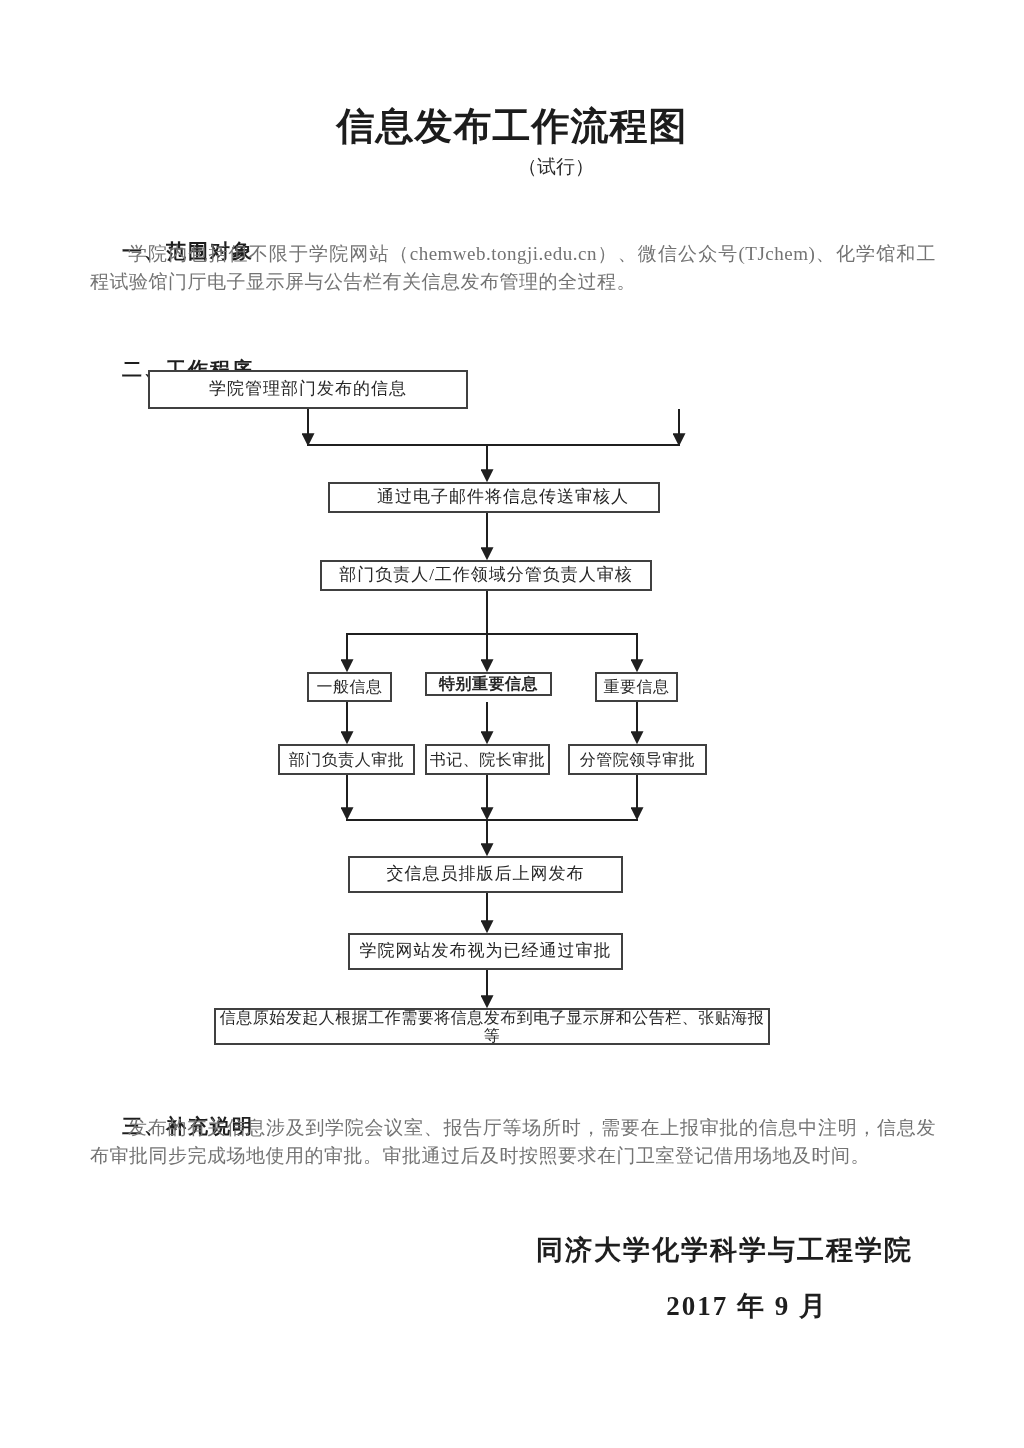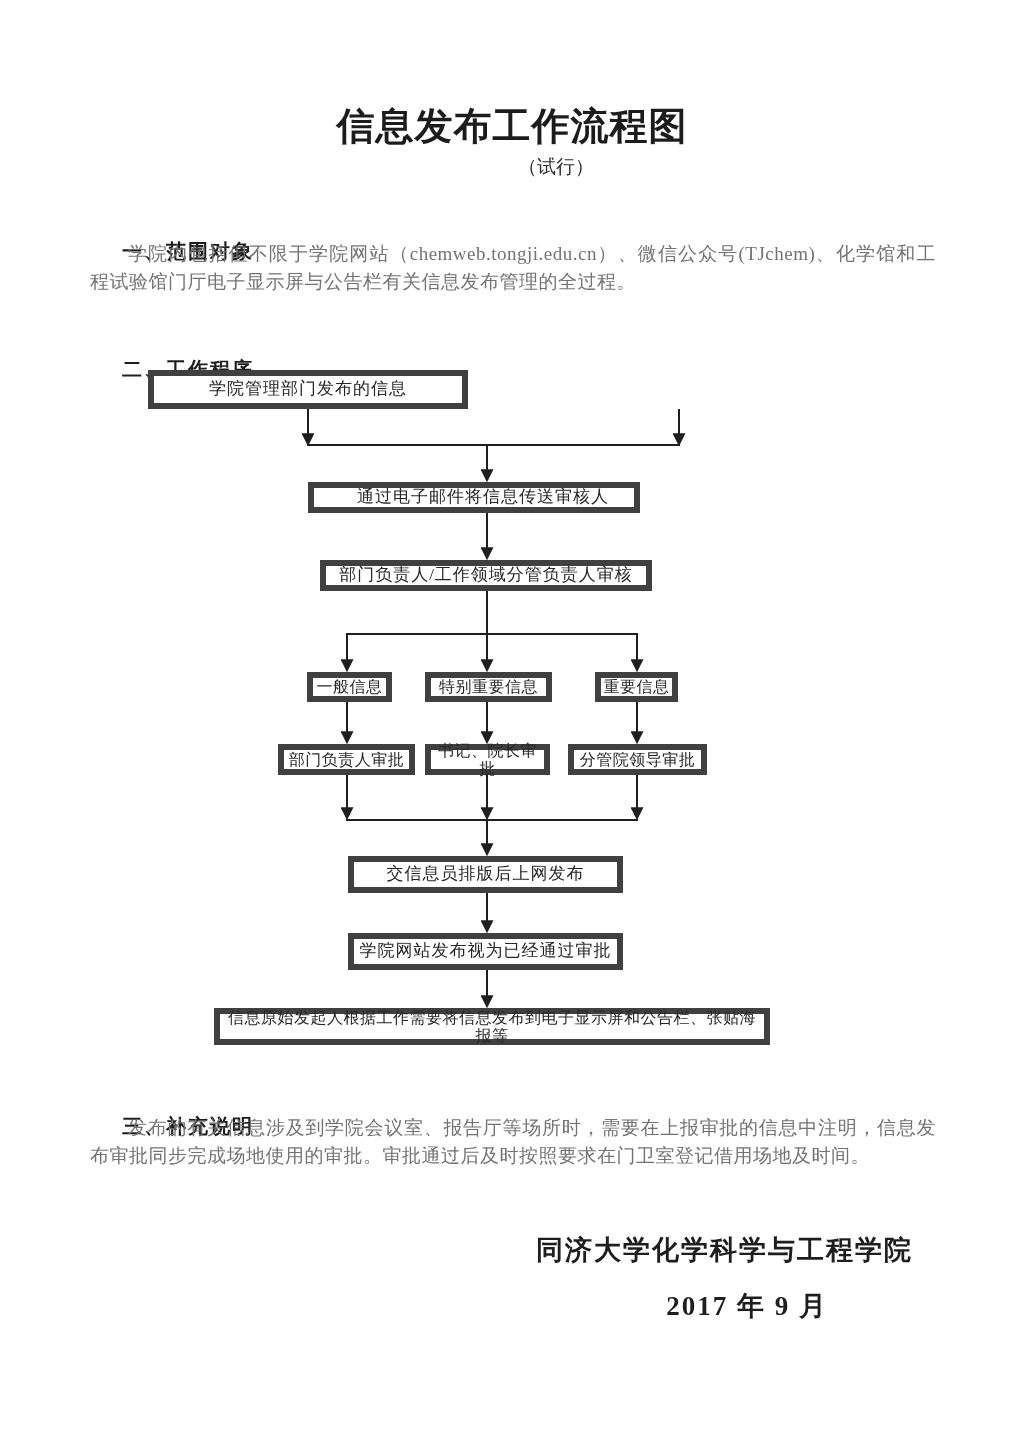--- a/index.html
+++ b/index.html
@@ -55,40 +55,40 @@
     text-align: justify;
     text-indent: 2em;
     letter-spacing: 0.5px;
   }
   .p-scope { top: 240px; }
   .p-supp { top: 1114px; line-height: 28px; }
 
   .flow-node {
     position: absolute;
     box-sizing: border-box;
-    border: 6px solid #404040;
+    border: 2px solid #404040;
     background: #ffffff;
     display: flex;
     align-items: center;
     justify-content: center;
     text-align: center;
     font-size: 17px;
     color: #262626;
     letter-spacing: 1px;
     line-height: 1.1;
     z-index: 2;
   }
   .fs16 { font-size: 16px; letter-spacing: 0.5px; }
 
   .n-a  { left: 148px; top: 370px; width: 320px; height: 39px; }
   .n-b  { left: 520px; top: 370px; width: 317px; height: 39px; }
-  .n-c  { left: 308px; top: 482px; width: 332px; height: 31px; padding-left: 18px; }
+  .n-c  { left: 328px; top: 482px; width: 332px; height: 31px; padding-left: 18px; }
   .n-d  { left: 320px; top: 560px; width: 332px; height: 31px; }
   .n-e1 { left: 307px; top: 672px; width: 85px;  height: 30px; }
-  .n-e2 { left: 425px; top: 672px; width: 127px; height: 30px; }
+  .n-e2 { left: 425px; top: 672px; width: 127px; height: 24px; font-weight: bold; }
   .n-e3 { left: 595px; top: 672px; width: 83px;  height: 30px; }
   .n-f1 { left: 278px; top: 744px; width: 137px; height: 31px; }
   .n-f2 { left: 425px; top: 744px; width: 125px; height: 31px; }
   .n-f3 { left: 568px; top: 744px; width: 139px; height: 31px; }
   .n-g  { left: 348px; top: 856px; width: 275px; height: 37px; }
   .n-h  { left: 348px; top: 933px; width: 275px; height: 37px; }
   .n-i  { left: 214px; top: 1008px; width: 556px; height: 37px; }
 
   .connectors {
     position: absolute;

